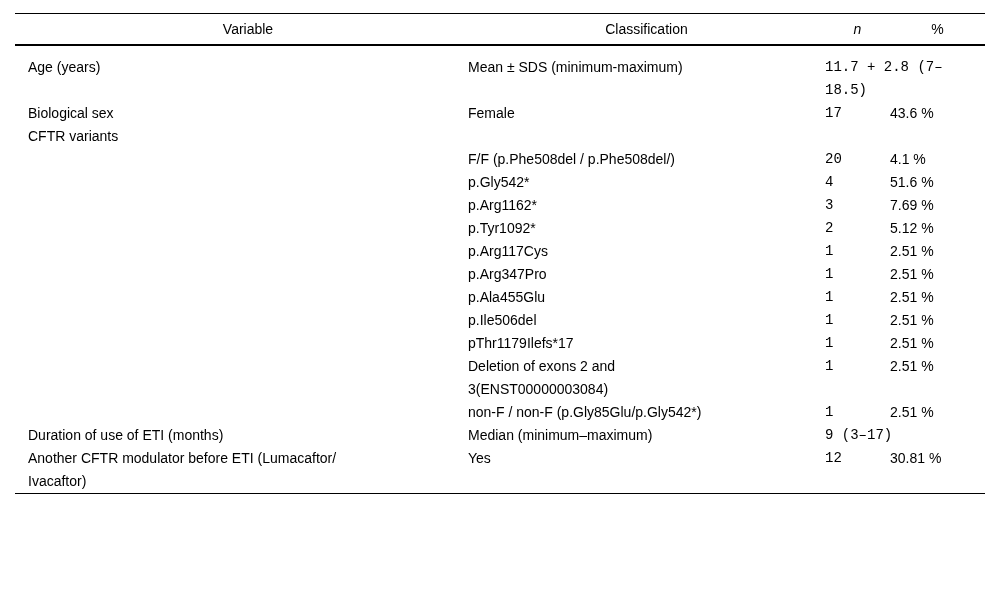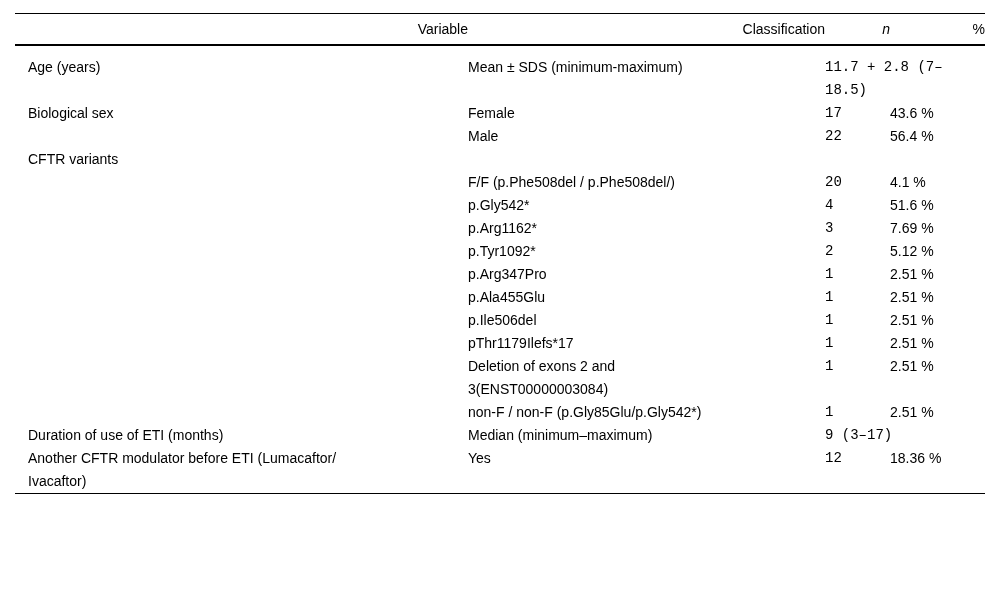--- a/index.html
+++ b/index.html
@@ -21,21 +21,21 @@
     margin: 13px 15px 0 15px;
     border-top: 1.5px solid #000;
     border-bottom: 1.5px solid #000;
   }
   col.c1 { width: 453px; }
   col.c2 { width: 357px; }
   col.c3 { width: 65px; }
   col.c4 { width: auto; }
   th {
     font-weight: normal;
-    text-align: right;
+    text-align: center;
     font-size: 14px;
     line-height: 23px;
     padding: 4px 0 3px 0;
     vertical-align: top;
     border-bottom: 2.5px solid #000;
   }
   th.col-n { font-style: italic; }
   td {
     font-size: 14px;
     line-height: 23px;
@@ -74,26 +74,20 @@
 18.5)</td>
         <td class="col-pct"></td>
       </tr>
       <tr>
         <td class="col-variable">Biological sex</td>
         <td class="col-classification">Female</td>
         <td class="col-n">17</td>
         <td class="col-pct">43.6 %</td>
       </tr>
       <tr>
-        <td class="col-variable"></td>
-        <td class="col-classification">Male</td>
-        <td class="col-n">22</td>
-        <td class="col-pct">56.4 %</td>
-      </tr>
-      <tr>
         <td class="col-variable">CFTR variants</td>
         <td class="col-classification"></td>
         <td class="col-n"></td>
         <td class="col-pct"></td>
       </tr>
       <tr>
         <td class="col-variable"></td>
         <td class="col-classification">F/F (p.Phe508del / p.Phe508del/)</td>
         <td class="col-n">20</td>
         <td class="col-pct">4.1 %</td>
@@ -108,20 +102,26 @@
         <td class="col-variable"></td>
         <td class="col-classification">p.Arg1162*</td>
         <td class="col-n">3</td>
         <td class="col-pct">7.69 %</td>
       </tr>
       <tr>
         <td class="col-variable"></td>
         <td class="col-classification">p.Tyr1092*</td>
         <td class="col-n">2</td>
         <td class="col-pct">5.12 %</td>
+      </tr>
+      <tr>
+        <td class="col-variable"></td>
+        <td class="col-classification">p.Arg117Cys</td>
+        <td class="col-n">1</td>
+        <td class="col-pct">2.51 %</td>
       </tr>
       <tr>
         <td class="col-variable"></td>
         <td class="col-classification">p.Arg347Pro</td>
         <td class="col-n">1</td>
         <td class="col-pct">2.51 %</td>
       </tr>
       <tr>
         <td class="col-variable"></td>
         <td class="col-classification">p.Ala455Glu</td>
@@ -157,16 +157,16 @@
         <td class="col-variable">Duration of use of ETI (months)</td>
         <td class="col-classification">Median (minimum–maximum)</td>
         <td class="col-n">9 (3–17)</td>
         <td class="col-pct"></td>
       </tr>
       <tr>
         <td class="col-variable">Another CFTR modulator before ETI (Lumacaftor/
 Ivacaftor)</td>
         <td class="col-classification">Yes</td>
         <td class="col-n">12</td>
-        <td class="col-pct">18.36 %</td>
+        <td class="col-pct">30.81 %</td>
       </tr>
     </tbody>
 </table>
 
 </body></html>

